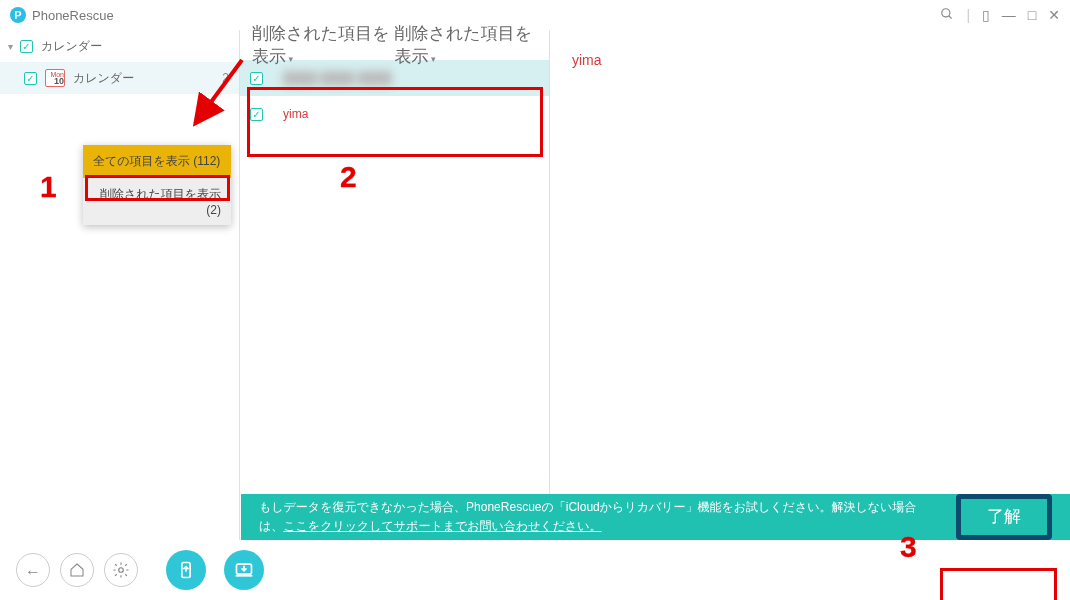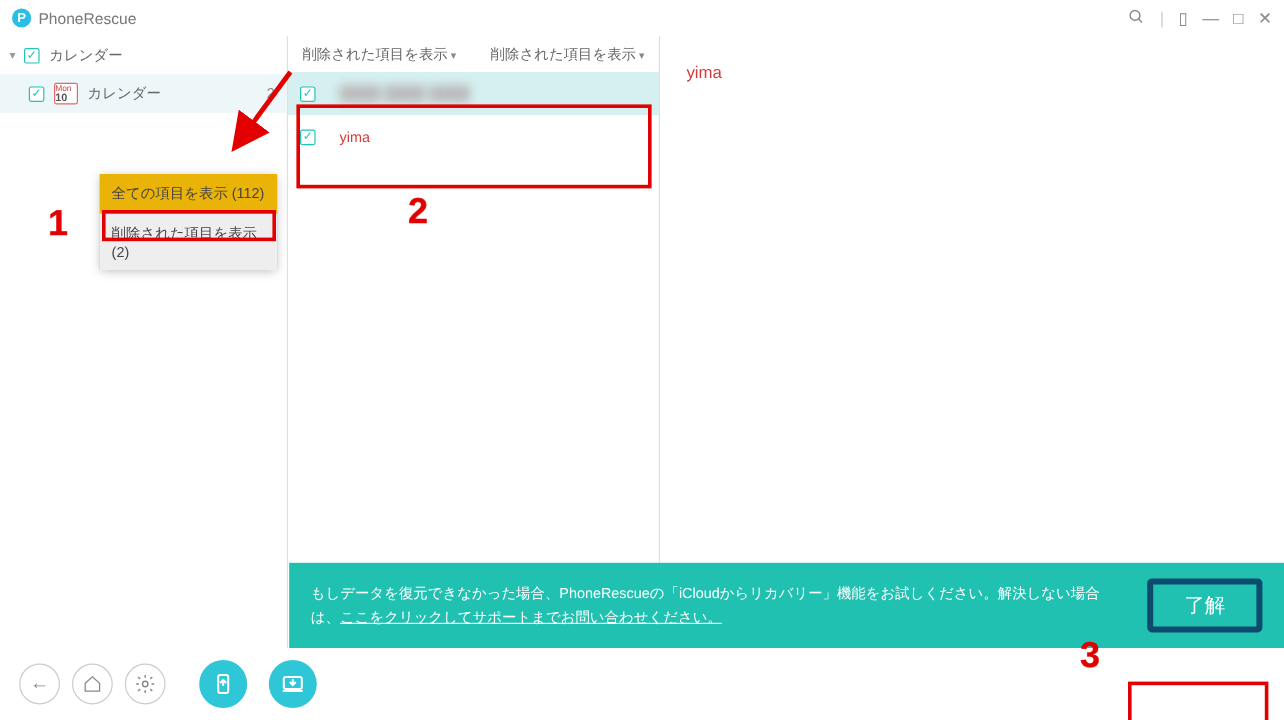--- a/index.html
+++ b/index.html
@@ -12,41 +12,41 @@
   .win-ctrl { display:flex; gap:12px; align-items:center; color:#888; font-size:14px; }
   .win-ctrl span { cursor:pointer; }
   .content { display:flex; height:calc(600px - 30px - 60px); position:relative; }
   
   .sidebar { width:240px; border-right:1px solid #e0e0e0; position:relative; }
   .tree-row { display:flex; align-items:center; height:32px; padding-left:8px; font-size:12px; color:#666; }
   .tree-row.selected { background:#edf6f8; }
   .tree-row .caret { width:10px; font-size:10px; color:#999; margin-right:2px; }
   .chk { width:14px; height:14px; border:1px solid #1fc6b6; border-radius:2px; display:inline-flex; align-items:center; justify-content:center; color:#1fc6b6; font-size:10px; margin-right:8px; background:#fff; }
   .chk.small { width:13px; height:13px; }
-  .cal-icon { width:20px; height:18px; border:1px solid #e36a6a; border-radius:2px; background:#fff; margin-right:8px; font-size:7px; line-height:7px; color:#c44; text-align:left; padding-top:1px;}
+  .cal-icon { width:20px; height:18px; border:1px solid #e36a6a; border-radius:2px; background:#fff; margin-right:8px; font-size:7px; line-height:7px; color:#c44; text-align:right; padding-top:1px;}
   .cal-icon .day { font-size:9px; color:#555; font-weight:bold; }
   .tree-row .count { margin-left:auto; margin-right:10px; color:#888; font-size:12px; }
   
   .ctx-menu { position:absolute; top:115px; left:83px; width:148px; background:#eab308; box-shadow:0 2px 8px rgba(0,0,0,.25); font-size:12px; color:#444; z-index:5; }
   .ctx-menu .mi { padding:8px 10px; cursor:pointer; }
-  .ctx-menu .mi.hl { background:#eee; }
+  .ctx-menu .mi.hl { background:#eee;text-align:right; }
   
   .listpane { width:310px; border-right:1px solid #e0e0e0; position:relative; }
-  .list-head { height:30px; display:flex; align-items:center; justify-content:space-between; padding:0 12px; font-size:12px; color:#666; }
+  .list-head { height:30px; display:flex; align-items:center; justify-content:space-between; padding:0 12px; font-size:17px; color:#666; }
   .drop { cursor:pointer; }
   .drop::after { content:" ▾"; font-size:9px; color:#888;}
   .list-body { }
   .list-row { height:36px; display:flex; align-items:center; padding:0 10px; font-size:12px; }
   .list-row.sel { background:#d6eff0; }
   .list-row .txt { margin-left:12px; color:#d63a3a; }
   .blur { filter: blur(4px); color:#bbb !important; }
   
   .detailpane { flex:1; padding:22px 22px; font-size:14px; color:#d63a3a; }
   
-  .banner { position:absolute; left:241px; right:0; bottom:0; height:71px; background:#20c1b1; color:#fff; font-size:12px; padding:10px 18px; display:flex; align-items:center; line-height:1.6; }
+  .banner { position:absolute; left:241px; right:0; bottom:0; height:46px; background:#20c1b1; color:#fff; font-size:12px; padding:10px 18px; display:flex; align-items:center; line-height:1.6; }
   .banner .txt { flex:1; padding-right:20px; }
   .banner a { color:#fff; text-decoration:underline; }
   .banner .ok-btn { border:5px solid #0c4a6e; border-radius:4px; padding:4px 26px; font-size:17px; cursor:pointer; }
   
   .bottombar { height:60px; display:flex; align-items:center; padding:0 16px; border-top:0; }
   .round-btn { width:34px; height:34px; border:1px solid #ccc; border-radius:50%; display:flex; align-items:center; justify-content:center; color:#888; font-size:16px; margin-right:10px; background:#fff; cursor:pointer;}
   .round-btn.home svg { width:16px; height:16px; }
   .bottombar .centertext { flex:1; text-align:center; font-size:14px; color:#555; }
   .bottombar .centertext .accent { color:#1fb6d6; }
   .action-btn { width:40px; height:40px; border-radius:50%; background:#2fc7d8; display:flex; align-items:center; justify-content:center; margin-left:18px; cursor:pointer; }

